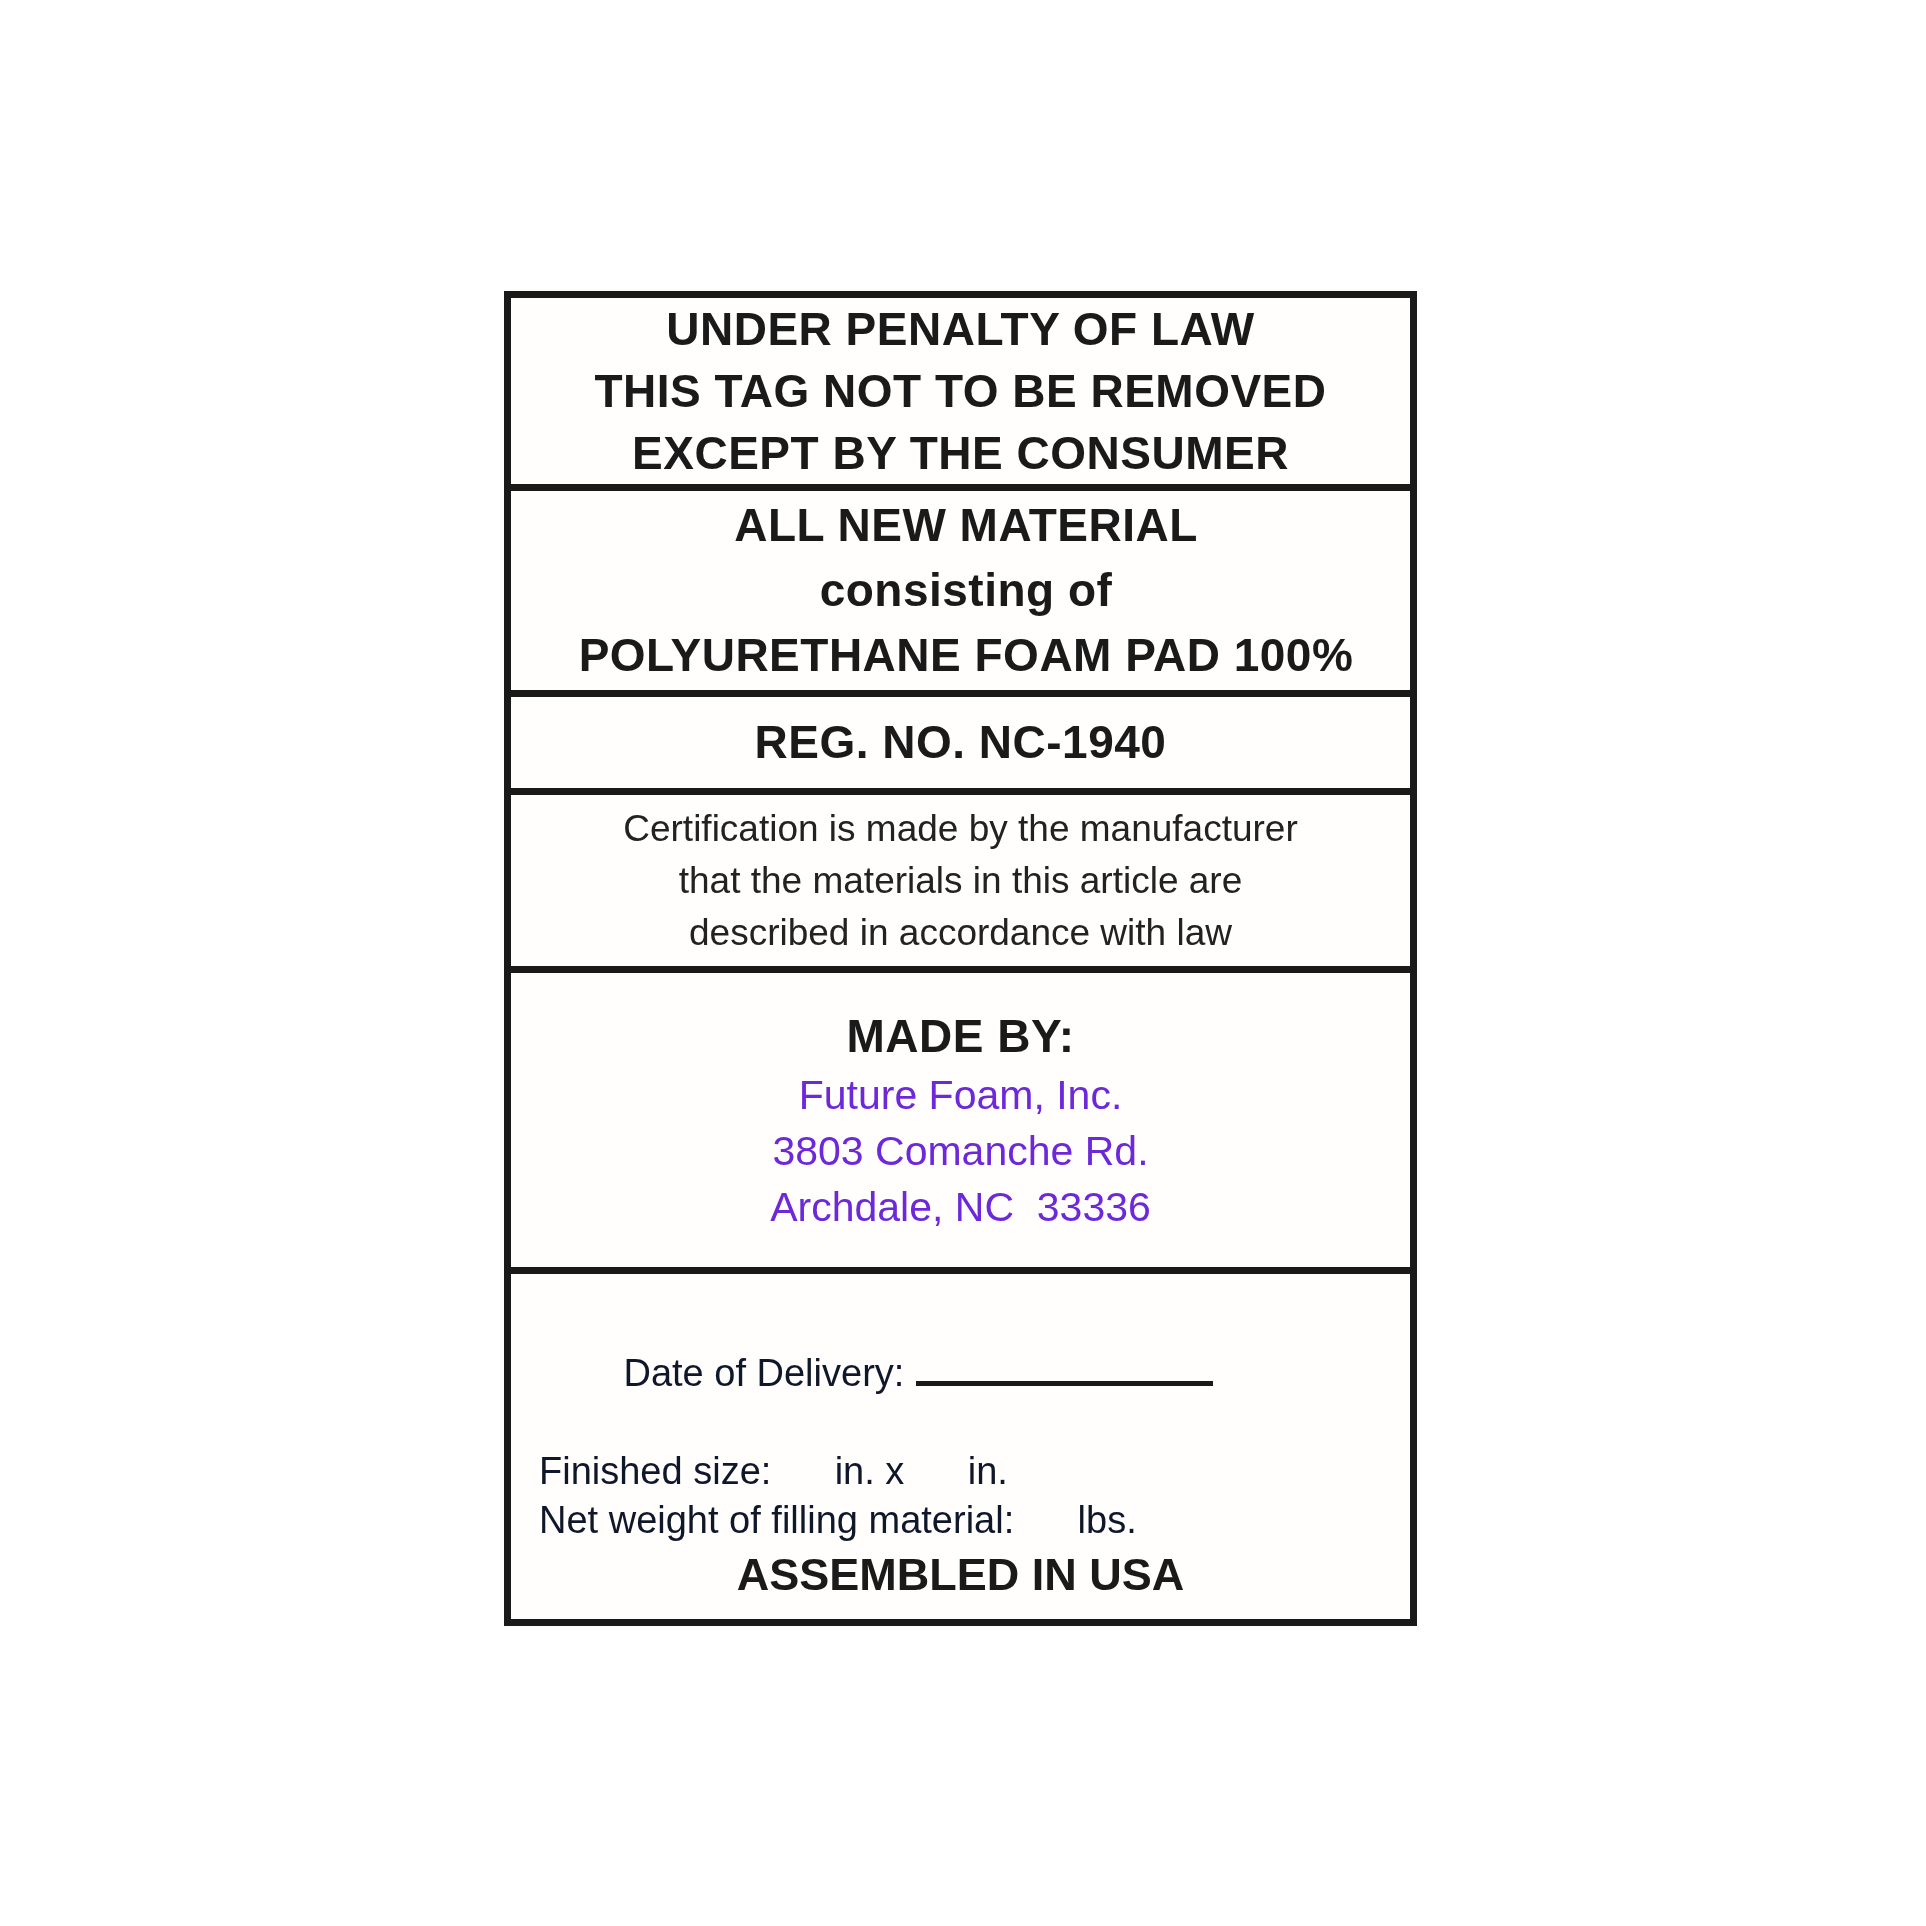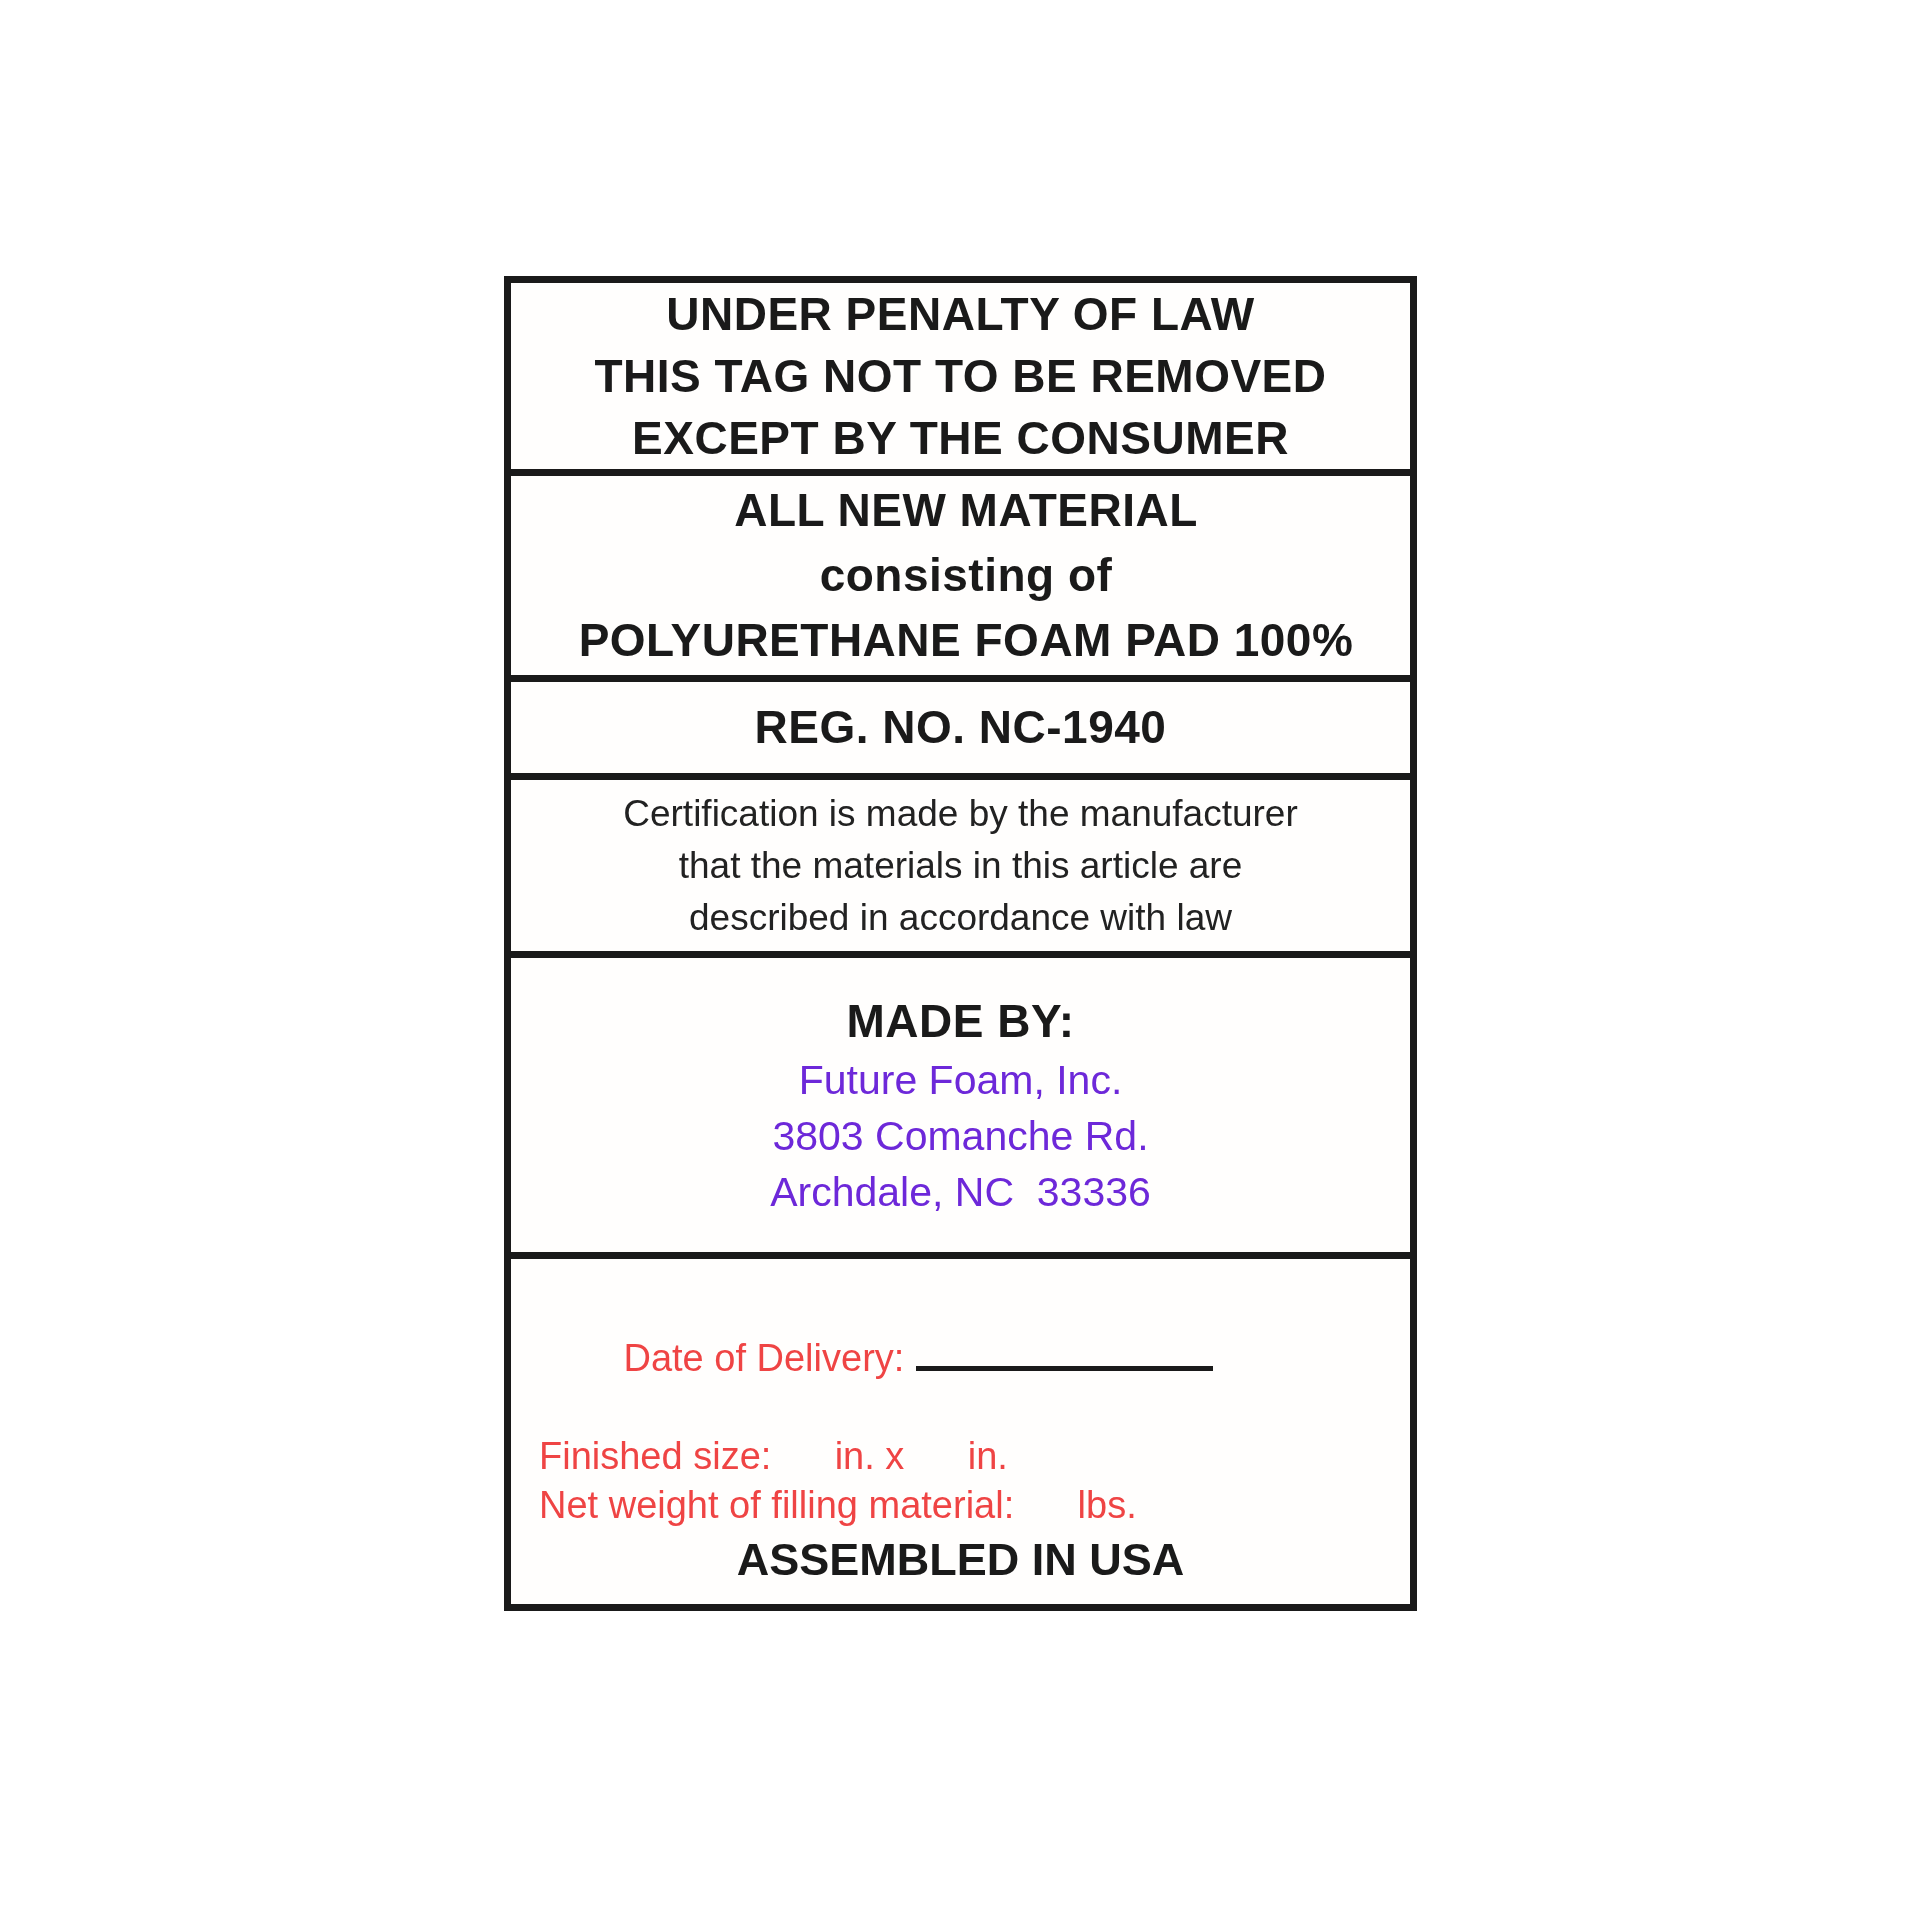--- a/index.html
+++ b/index.html
@@ -12,21 +12,21 @@
     width: 1927px;
     height: 1927px;
     background: #ffffff;
     overflow: hidden;
     font-family: "Liberation Sans", sans-serif;
     color: #1a1a1a;
   }
   .law-label {
     position: absolute;
     left: 504px;
-    top: 276px;
+    top: 291px;
     width: 913px;
     height: 1335px;
     box-sizing: border-box;
     border: 7px solid #1a1a1a;
     background: #fffefd;
     display: flex;
     flex-direction: column;
   }
   .sec {
     box-sizing: border-box;
@@ -72,21 +72,21 @@
   }
   .madeby-line {
     font-size: 41px;
     line-height: 56px;
     color: #6d28d9;
   }
   .detail-line {
     font-size: 38px;
     line-height: 49px;
     padding-left: 28px;
-    color: #ef4444;
+    color: #0f172a;
   }
   .blank-line {
     display: inline-block;
     width: 297px;
     height: 34px;
     margin-left: 12px;
     border-bottom: 5px solid #1a1a1a;
     vertical-align: baseline;
   }
   .origin-block {

